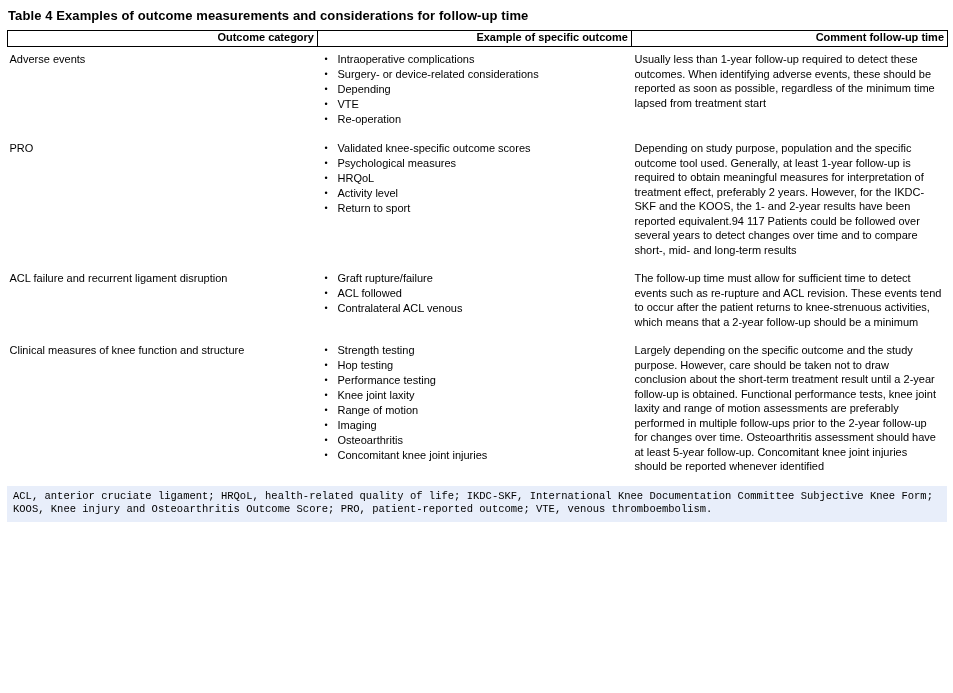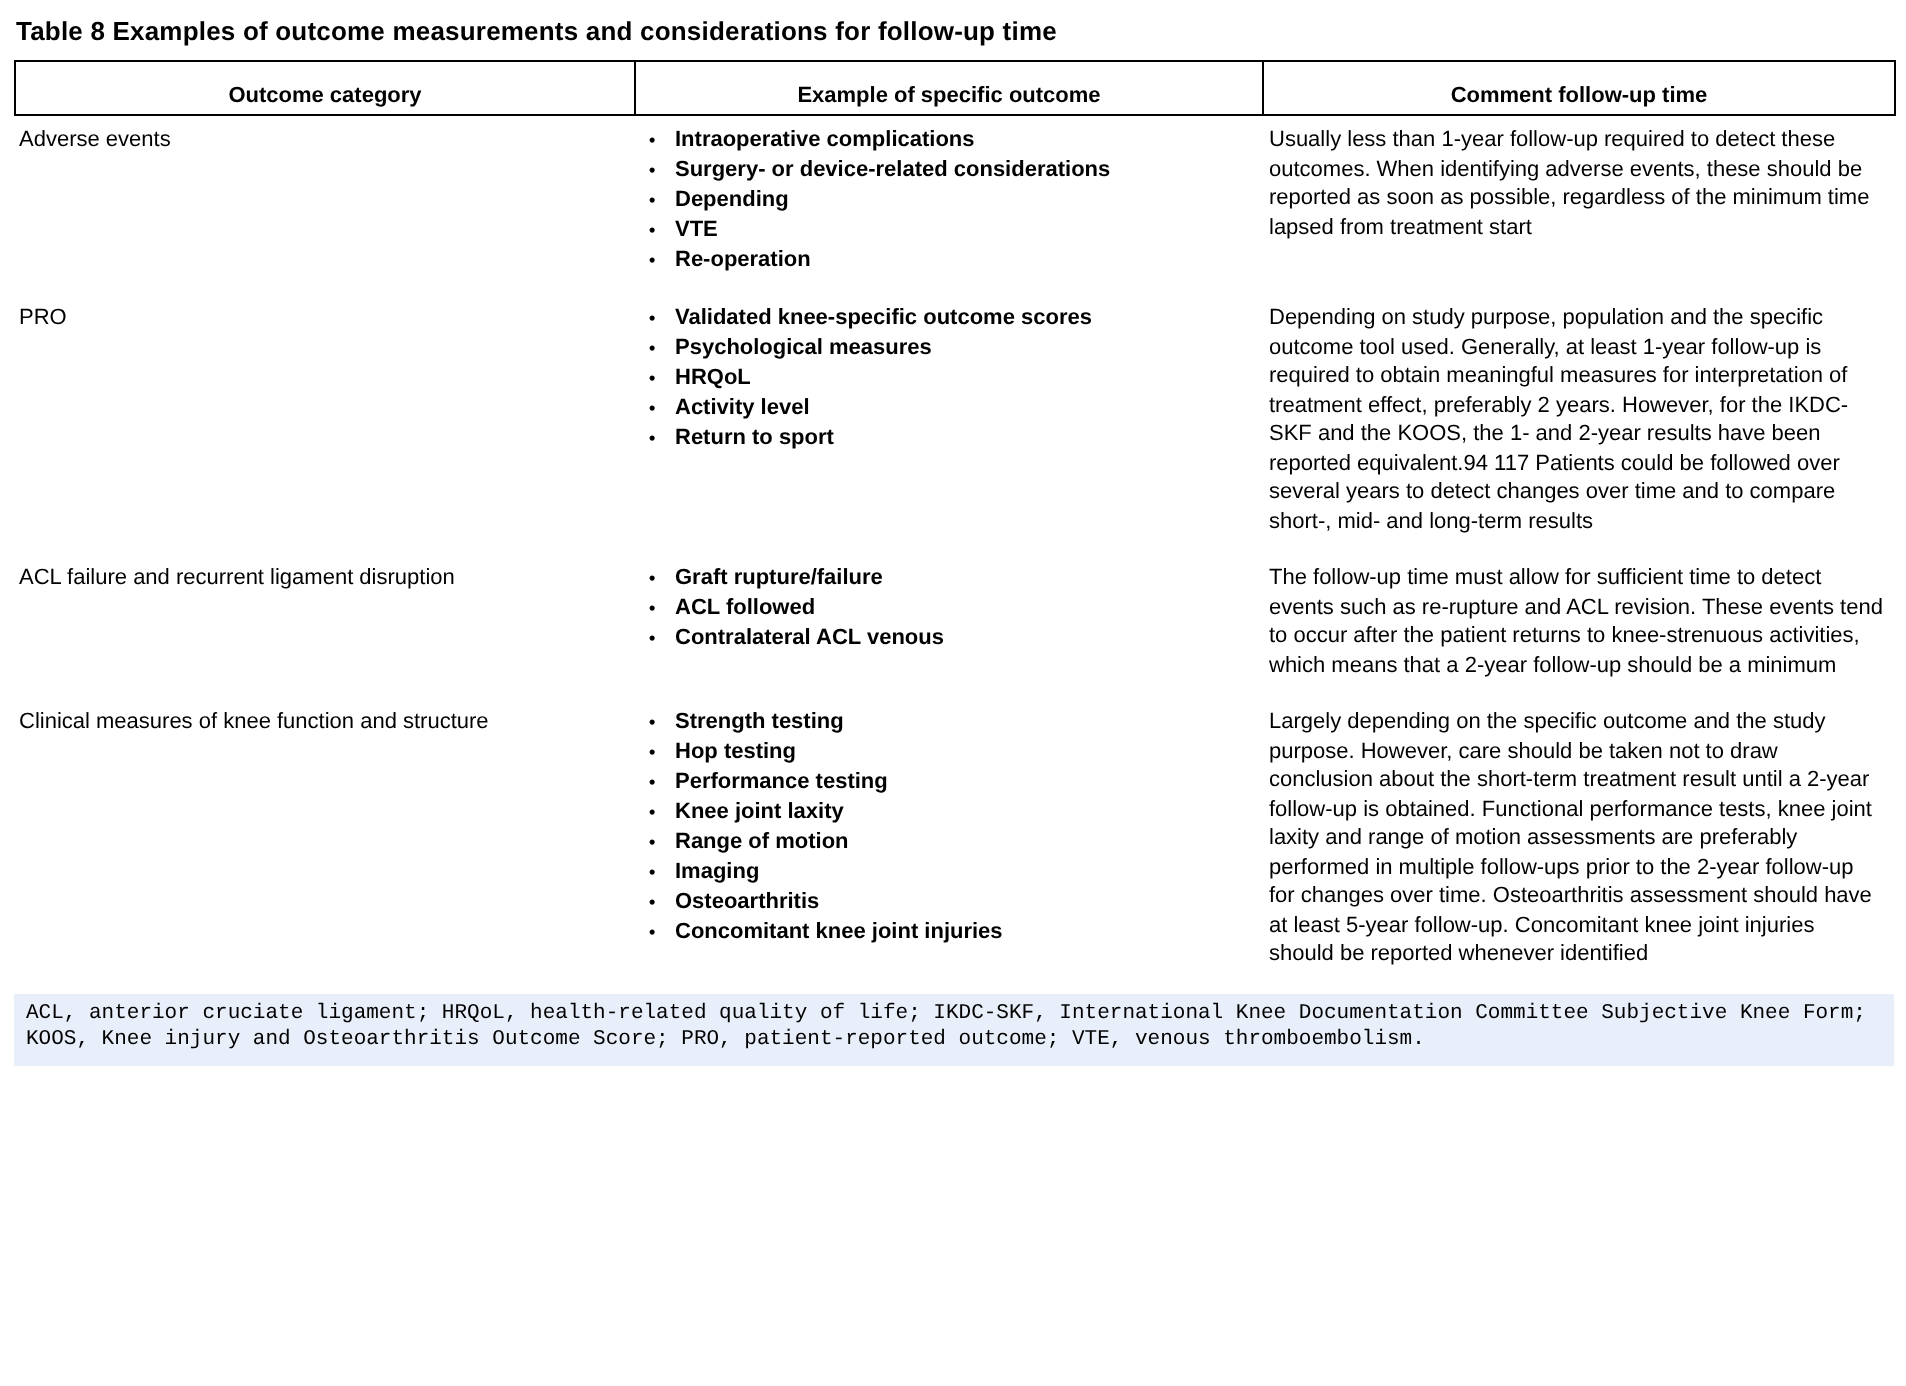--- a/index.html
+++ b/index.html
@@ -24,39 +24,38 @@
   table.tbl {
     border-collapse: collapse;
     width: 940px;
     table-layout: fixed;
   }
   col.c1 { width: 310px; }
   col.c2 { width: 314px; }
   col.c3 { width: 316px; }
   th {
     border: 1px solid var(--border-color, #000);
-    text-align: center;
+    text-align: right;
     font-size: 11px;
     font-weight: bold;
-    padding: 11px 3px 2px 3px;
+    padding: 0 3px 2px 3px;
     line-height: 13px;
     vertical-align: top;
   }
   td {
     vertical-align: top;
     font-size: 11px;
     line-height: 14.5px;
     padding: 5px 6px 9px 3px;
   }
   td.cat { padding-left: 2px; }
   ul.examples {
     margin: 0;
     padding: 0;
     list-style: none;
-    font-weight: bold;
   }
   ul.examples li {
     position: relative;
     padding-left: 17px;
     margin: 0 0 0.5px 0;
   }
   ul.examples li::before {
     content: "\2022";
     position: absolute;
     left: 4px;
@@ -72,21 +71,21 @@
     line-height: 13.5px;
     padding: 4px 6px 5px 6px;
     font-family: Liberation Mono, monospace;
   }
 </style>
 </head>
 <body>
 
 <div class="page">
 
-  <div class="title">Table 8 Examples of outcome measurements and considerations for follow-up time</div>
+  <div class="title">Table 4 Examples of outcome measurements and considerations for follow-up time</div>
 
   <table class="tbl">
     <colgroup>
       <col class="c1">
         <col class="c2">
         <col class="c3">
     </colgroup>
     <thead>
       <tr>
         <th>Outcome category</th>

